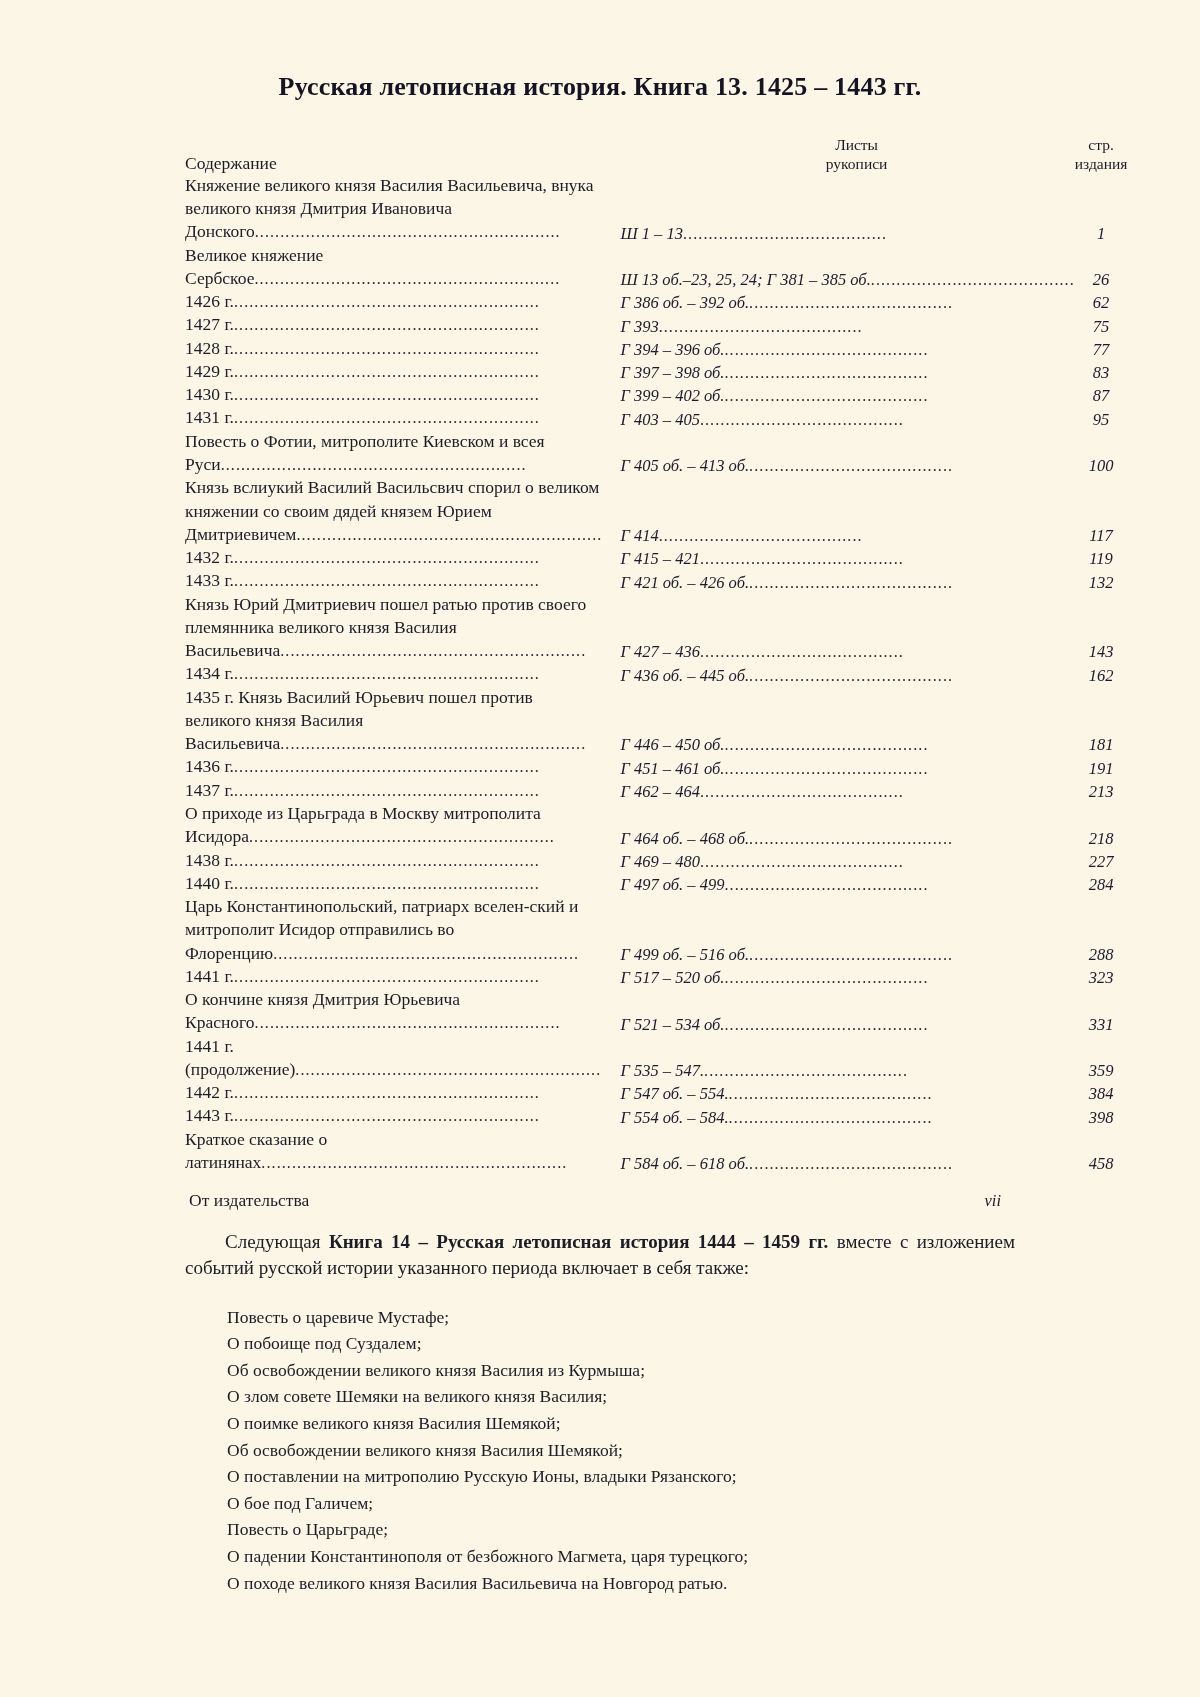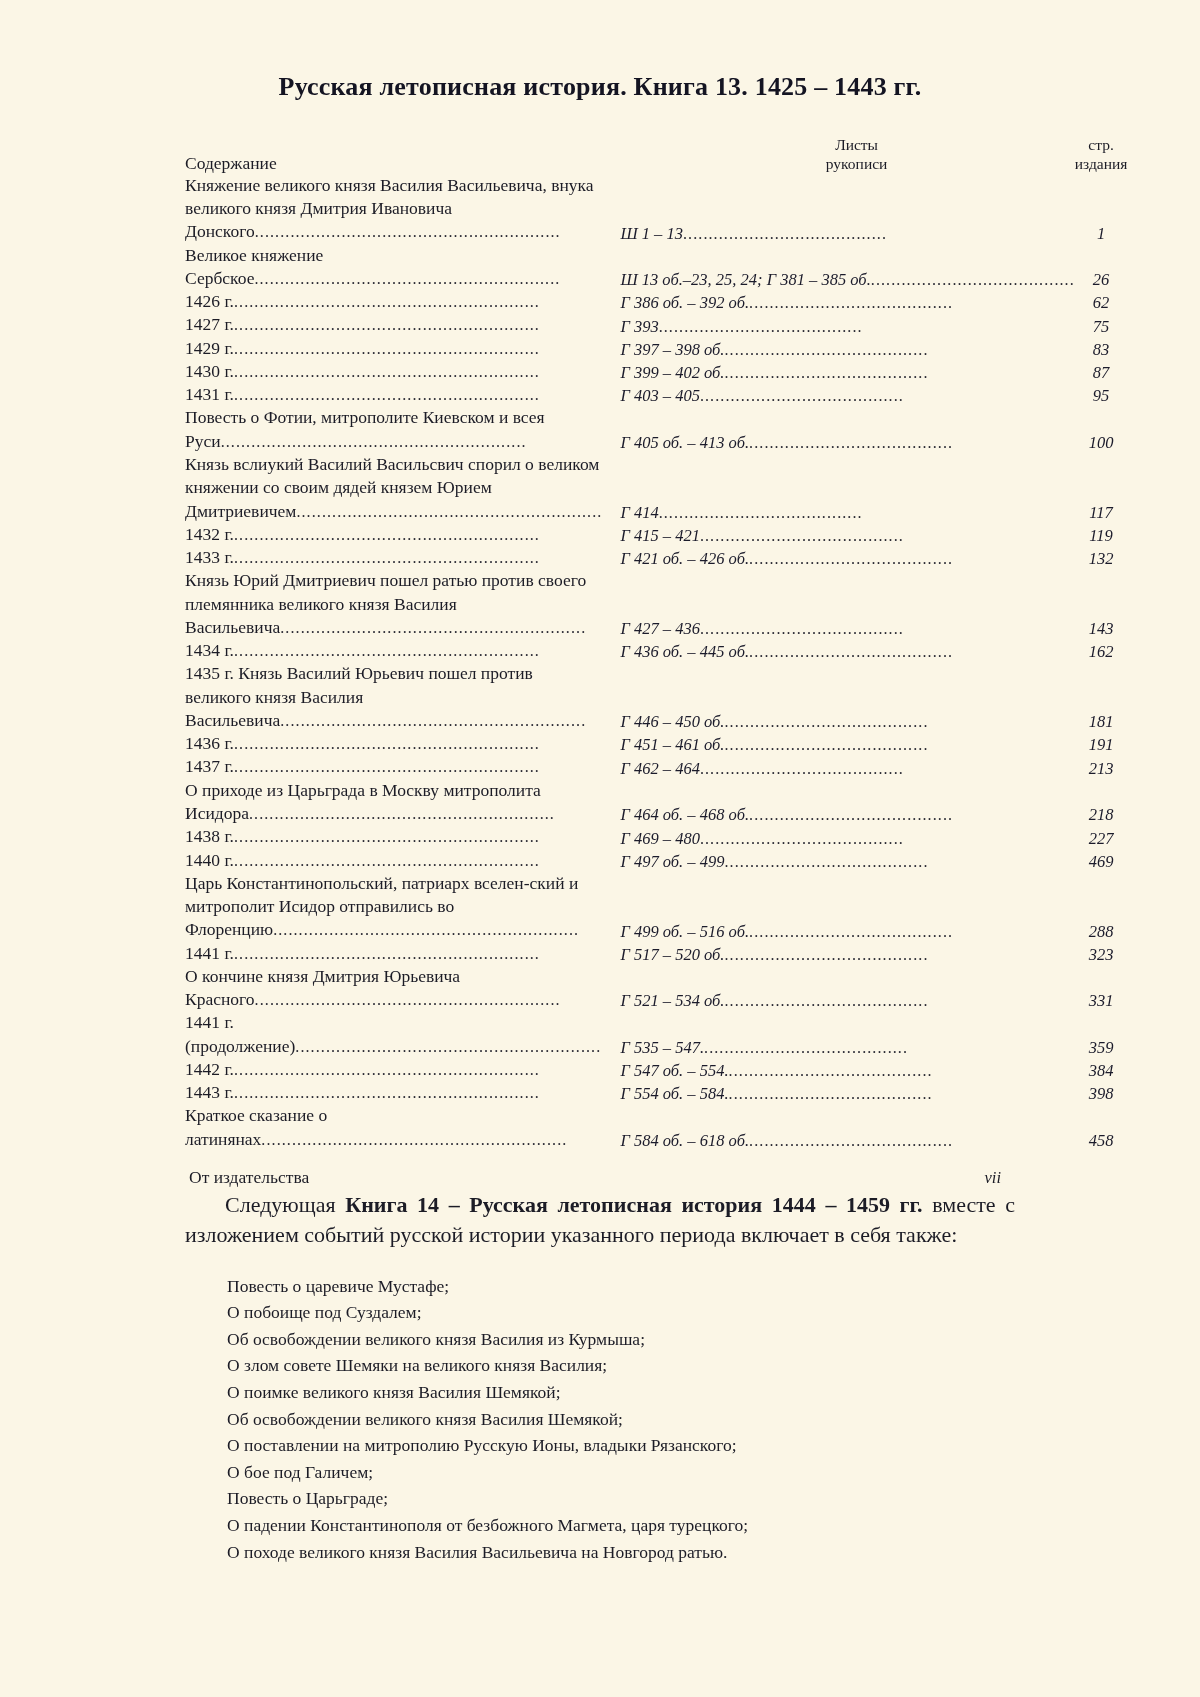--- a/index.html
+++ b/index.html
@@ -106,22 +106,22 @@
   .from-pub .fp-label {
     margin-left: 4px;
   }
   .from-pub .fp-num {
     margin-left: auto;
     font-style: italic;
     font-size: 16.5px;
     padding-right: 14px;
   }
   .para {
-    margin-top: 2px;
-    font-size: 22px;
+    margin-top: 18px;
+    font-size: 19px;
     line-height: 1.38;
     text-align: justify;
   }
   .para .indent {
     display: inline-block;
     width: 40px;
   }
   .para b {
     font-weight: bold;
   }
@@ -171,20 +171,25 @@
             <td class="col-title" style="overflow: hidden; white-space: normal;"><span class="tline">1426 г.</span><span class="dots">............................................................</span></td>
             <td class="col-sheets" style="overflow: hidden; white-space: normal;"><span class="sheets">Г 386 об. – 392 об.</span><span class="dots">........................................</span></td>
             <td class="col-page" style="overflow: hidden; white-space: normal;"><span class="pnum">62</span></td>
           </tr>
           <tr class="entry">
             <td class="col-title" style="overflow: hidden; white-space: normal;"><span class="tline">1427 г.</span><span class="dots">............................................................</span></td>
             <td class="col-sheets" style="overflow: hidden; white-space: normal;"><span class="sheets">Г 393</span><span class="dots">........................................</span></td>
             <td class="col-page" style="overflow: hidden; white-space: normal;"><span class="pnum">75</span></td>
           </tr>
           <tr class="entry">
+            <td class="col-title" style="overflow: hidden; white-space: normal;"><span class="tline">1428 г.</span><span class="dots">............................................................</span></td>
+            <td class="col-sheets" style="overflow: hidden; white-space: normal;"><span class="sheets">Г 394 – 396 об.</span><span class="dots">........................................</span></td>
+            <td class="col-page" style="overflow: hidden; white-space: normal;"><span class="pnum">77</span></td>
+          </tr>
+          <tr class="entry">
             <td class="col-title" style="overflow: hidden; white-space: normal;"><span class="tline">1429 г.</span><span class="dots">............................................................</span></td>
             <td class="col-sheets" style="overflow: hidden; white-space: normal;"><span class="sheets">Г 397 – 398 об.</span><span class="dots">........................................</span></td>
             <td class="col-page" style="overflow: hidden; white-space: normal;"><span class="pnum">83</span></td>
           </tr>
           <tr class="entry">
             <td class="col-title" style="overflow: hidden; white-space: normal;"><span class="tline">1430 г.</span><span class="dots">............................................................</span></td>
             <td class="col-sheets" style="overflow: hidden; white-space: normal;"><span class="sheets">Г 399 – 402 об.</span><span class="dots">........................................</span></td>
             <td class="col-page" style="overflow: hidden; white-space: normal;"><span class="pnum">87</span></td>
           </tr>
           <tr class="entry">
@@ -243,21 +248,21 @@
             <td class="col-page" style="overflow: hidden; white-space: normal; text-align: center;"><span class="pnum">218</span></td>
           </tr>
           <tr class="entry">
             <td class="col-title" style="overflow: hidden; white-space: normal;"><span class="tline">1438 г.</span><span class="dots">............................................................</span></td>
             <td class="col-sheets" style="overflow: hidden; white-space: normal;"><span class="sheets">Г 469 – 480</span><span class="dots">........................................</span></td>
             <td class="col-page" style="overflow: hidden; white-space: normal;"><span class="pnum">227</span></td>
           </tr>
           <tr class="entry">
             <td class="col-title" style="overflow: hidden; white-space: normal;"><span class="tline">1440 г.</span><span class="dots">............................................................</span></td>
             <td class="col-sheets" style="overflow: hidden; white-space: normal;"><span class="sheets">Г 497 об. – 499</span><span class="dots">........................................</span></td>
-            <td class="col-page" style="overflow: hidden; white-space: normal;"><span class="pnum">469</span></td>
+            <td class="col-page" style="overflow: hidden; white-space: normal;"><span class="pnum">284</span></td>
           </tr>
           <tr class="entry">
             <td class="col-title" style="overflow: hidden; white-space: normal;"><span class="tline">Царь Константинопольский, патриарх вселен-ский и митрополит Исидор отправились во Флоренцию</span><span class="dots">............................................................</span></td>
             <td class="col-sheets" style="overflow: hidden; white-space: normal;"><span class="sheets">Г 499 об. – 516 об.</span><span class="dots">........................................</span></td>
             <td class="col-page" style="overflow: hidden; white-space: normal;"><span class="pnum">288</span></td>
           </tr>
           <tr class="entry">
             <td class="col-title" style="overflow: hidden; white-space: normal;"><span class="tline">1441 г.</span><span class="dots">............................................................</span></td>
             <td class="col-sheets" style="overflow: hidden; white-space: normal;"><span class="sheets">Г 517 – 520 об.</span><span class="dots">........................................</span></td>
             <td class="col-page" style="overflow: hidden; white-space: normal;"><span class="pnum">323</span></td>

